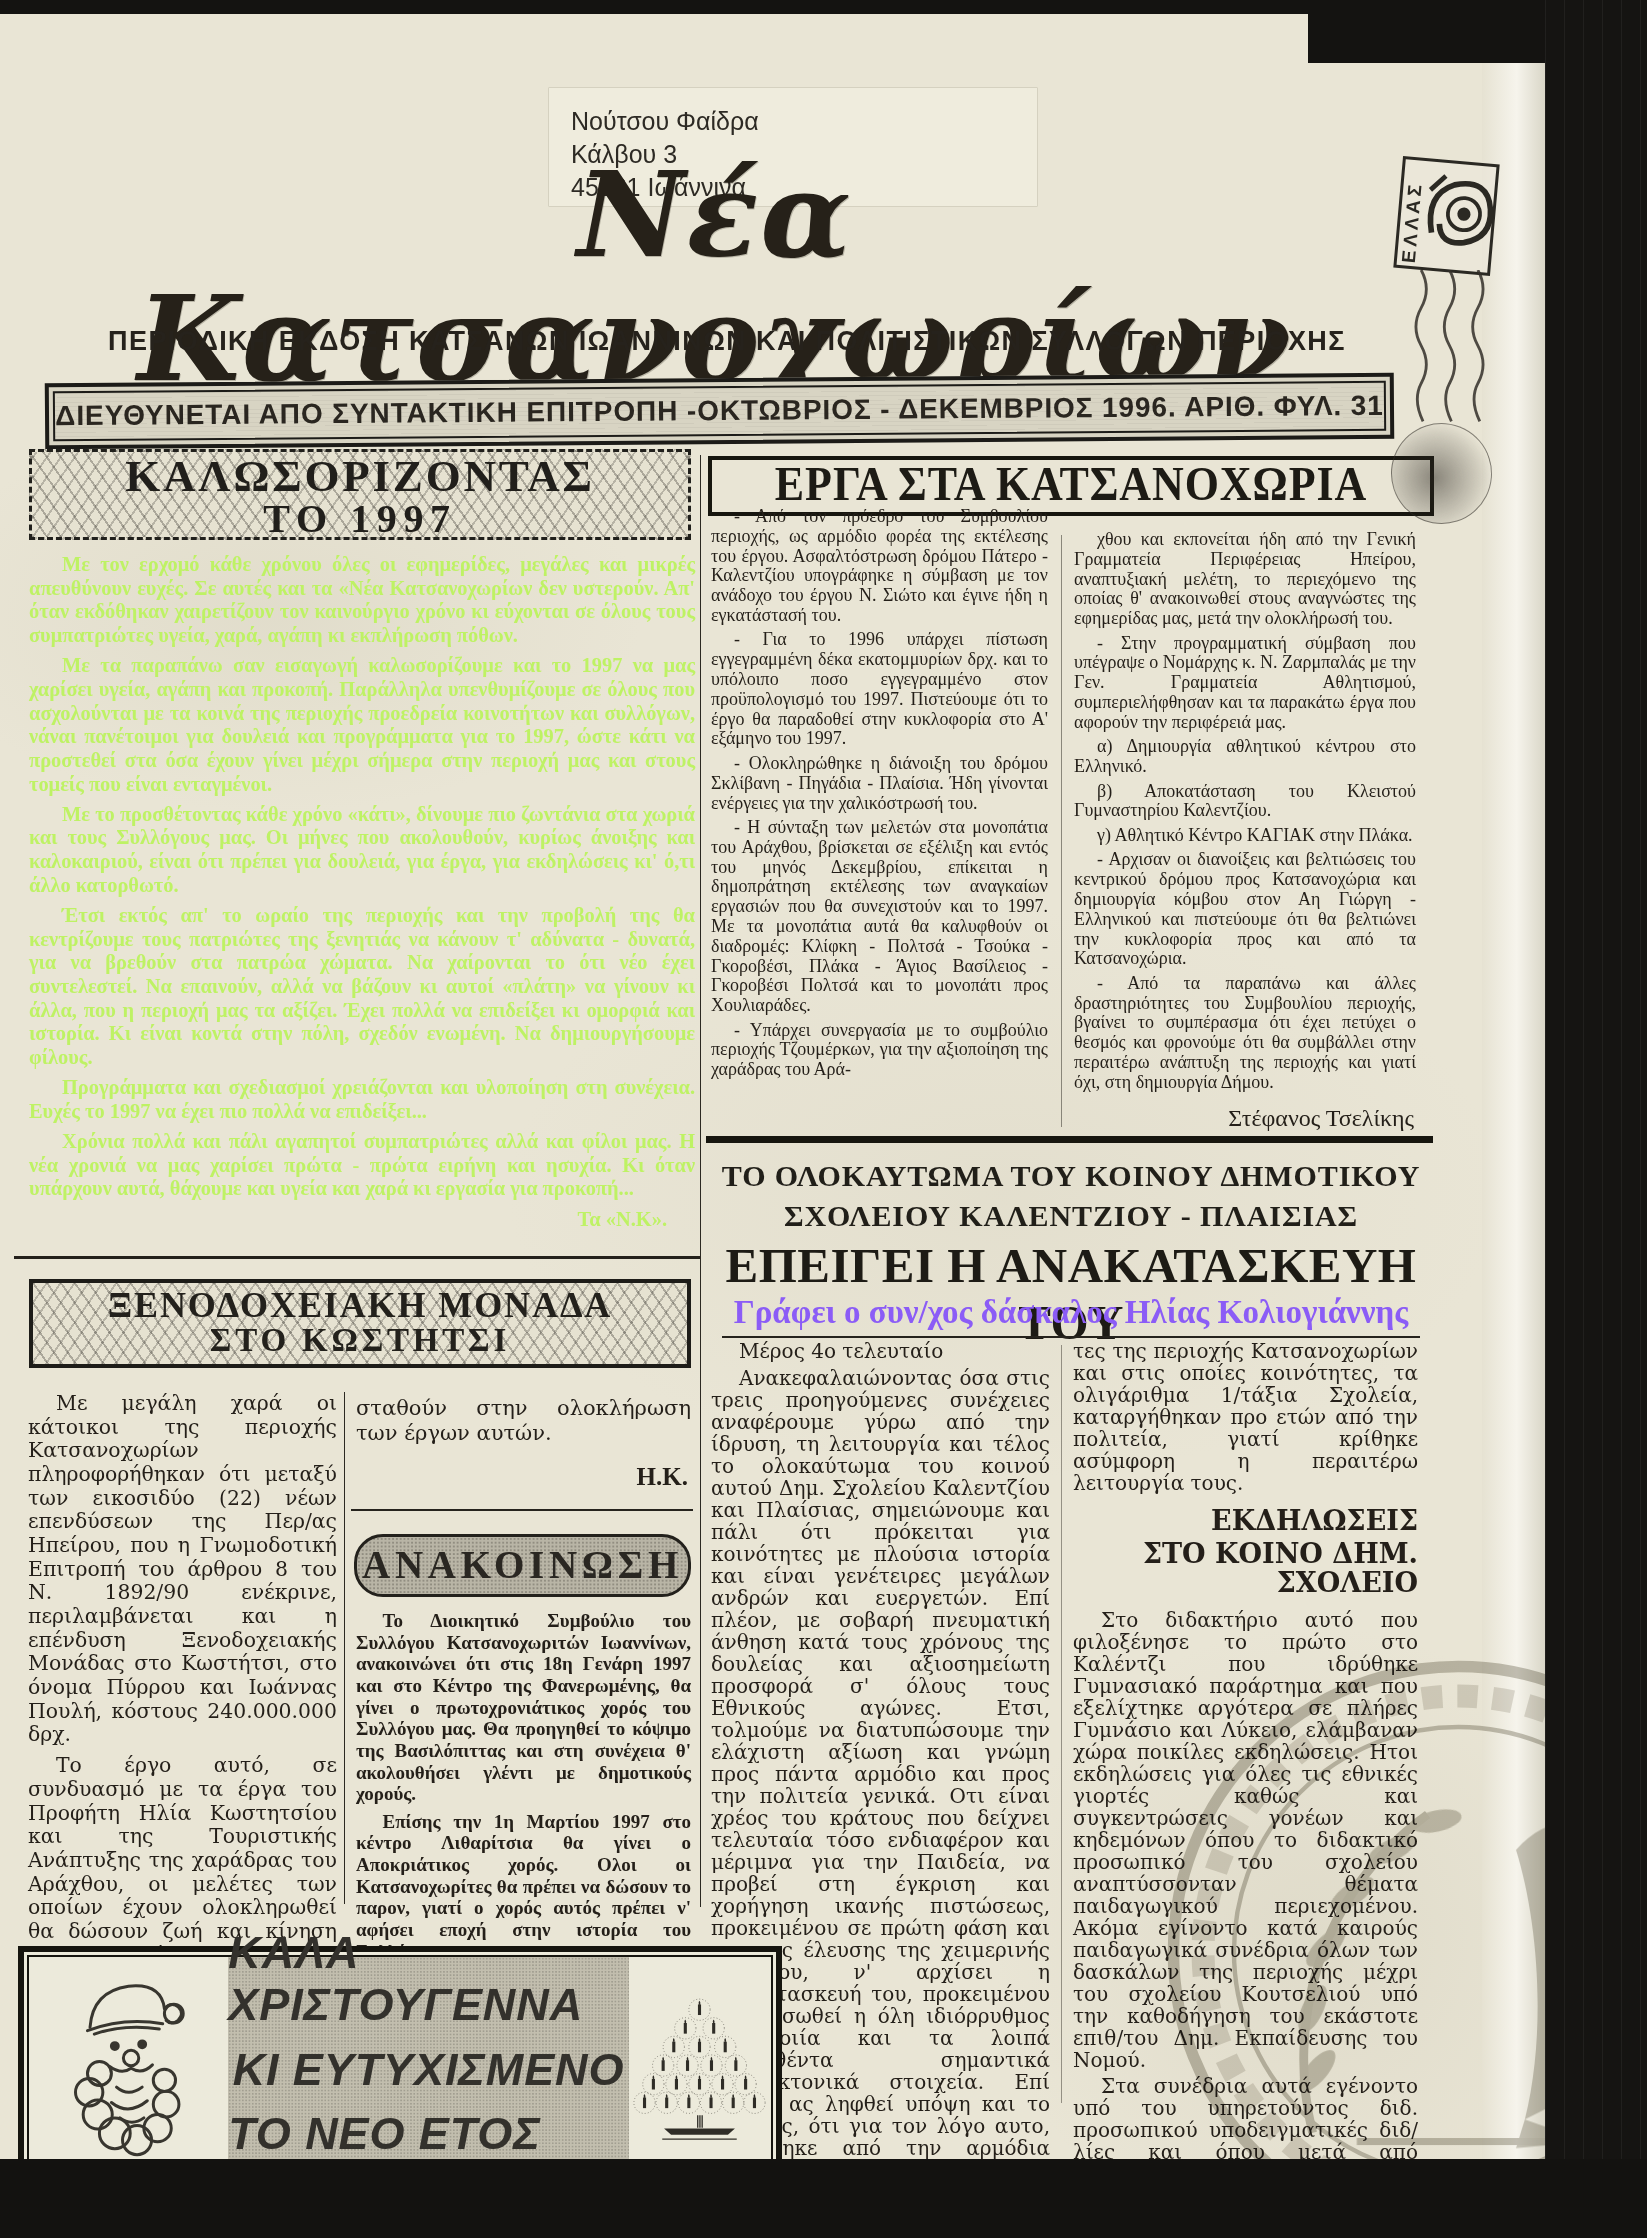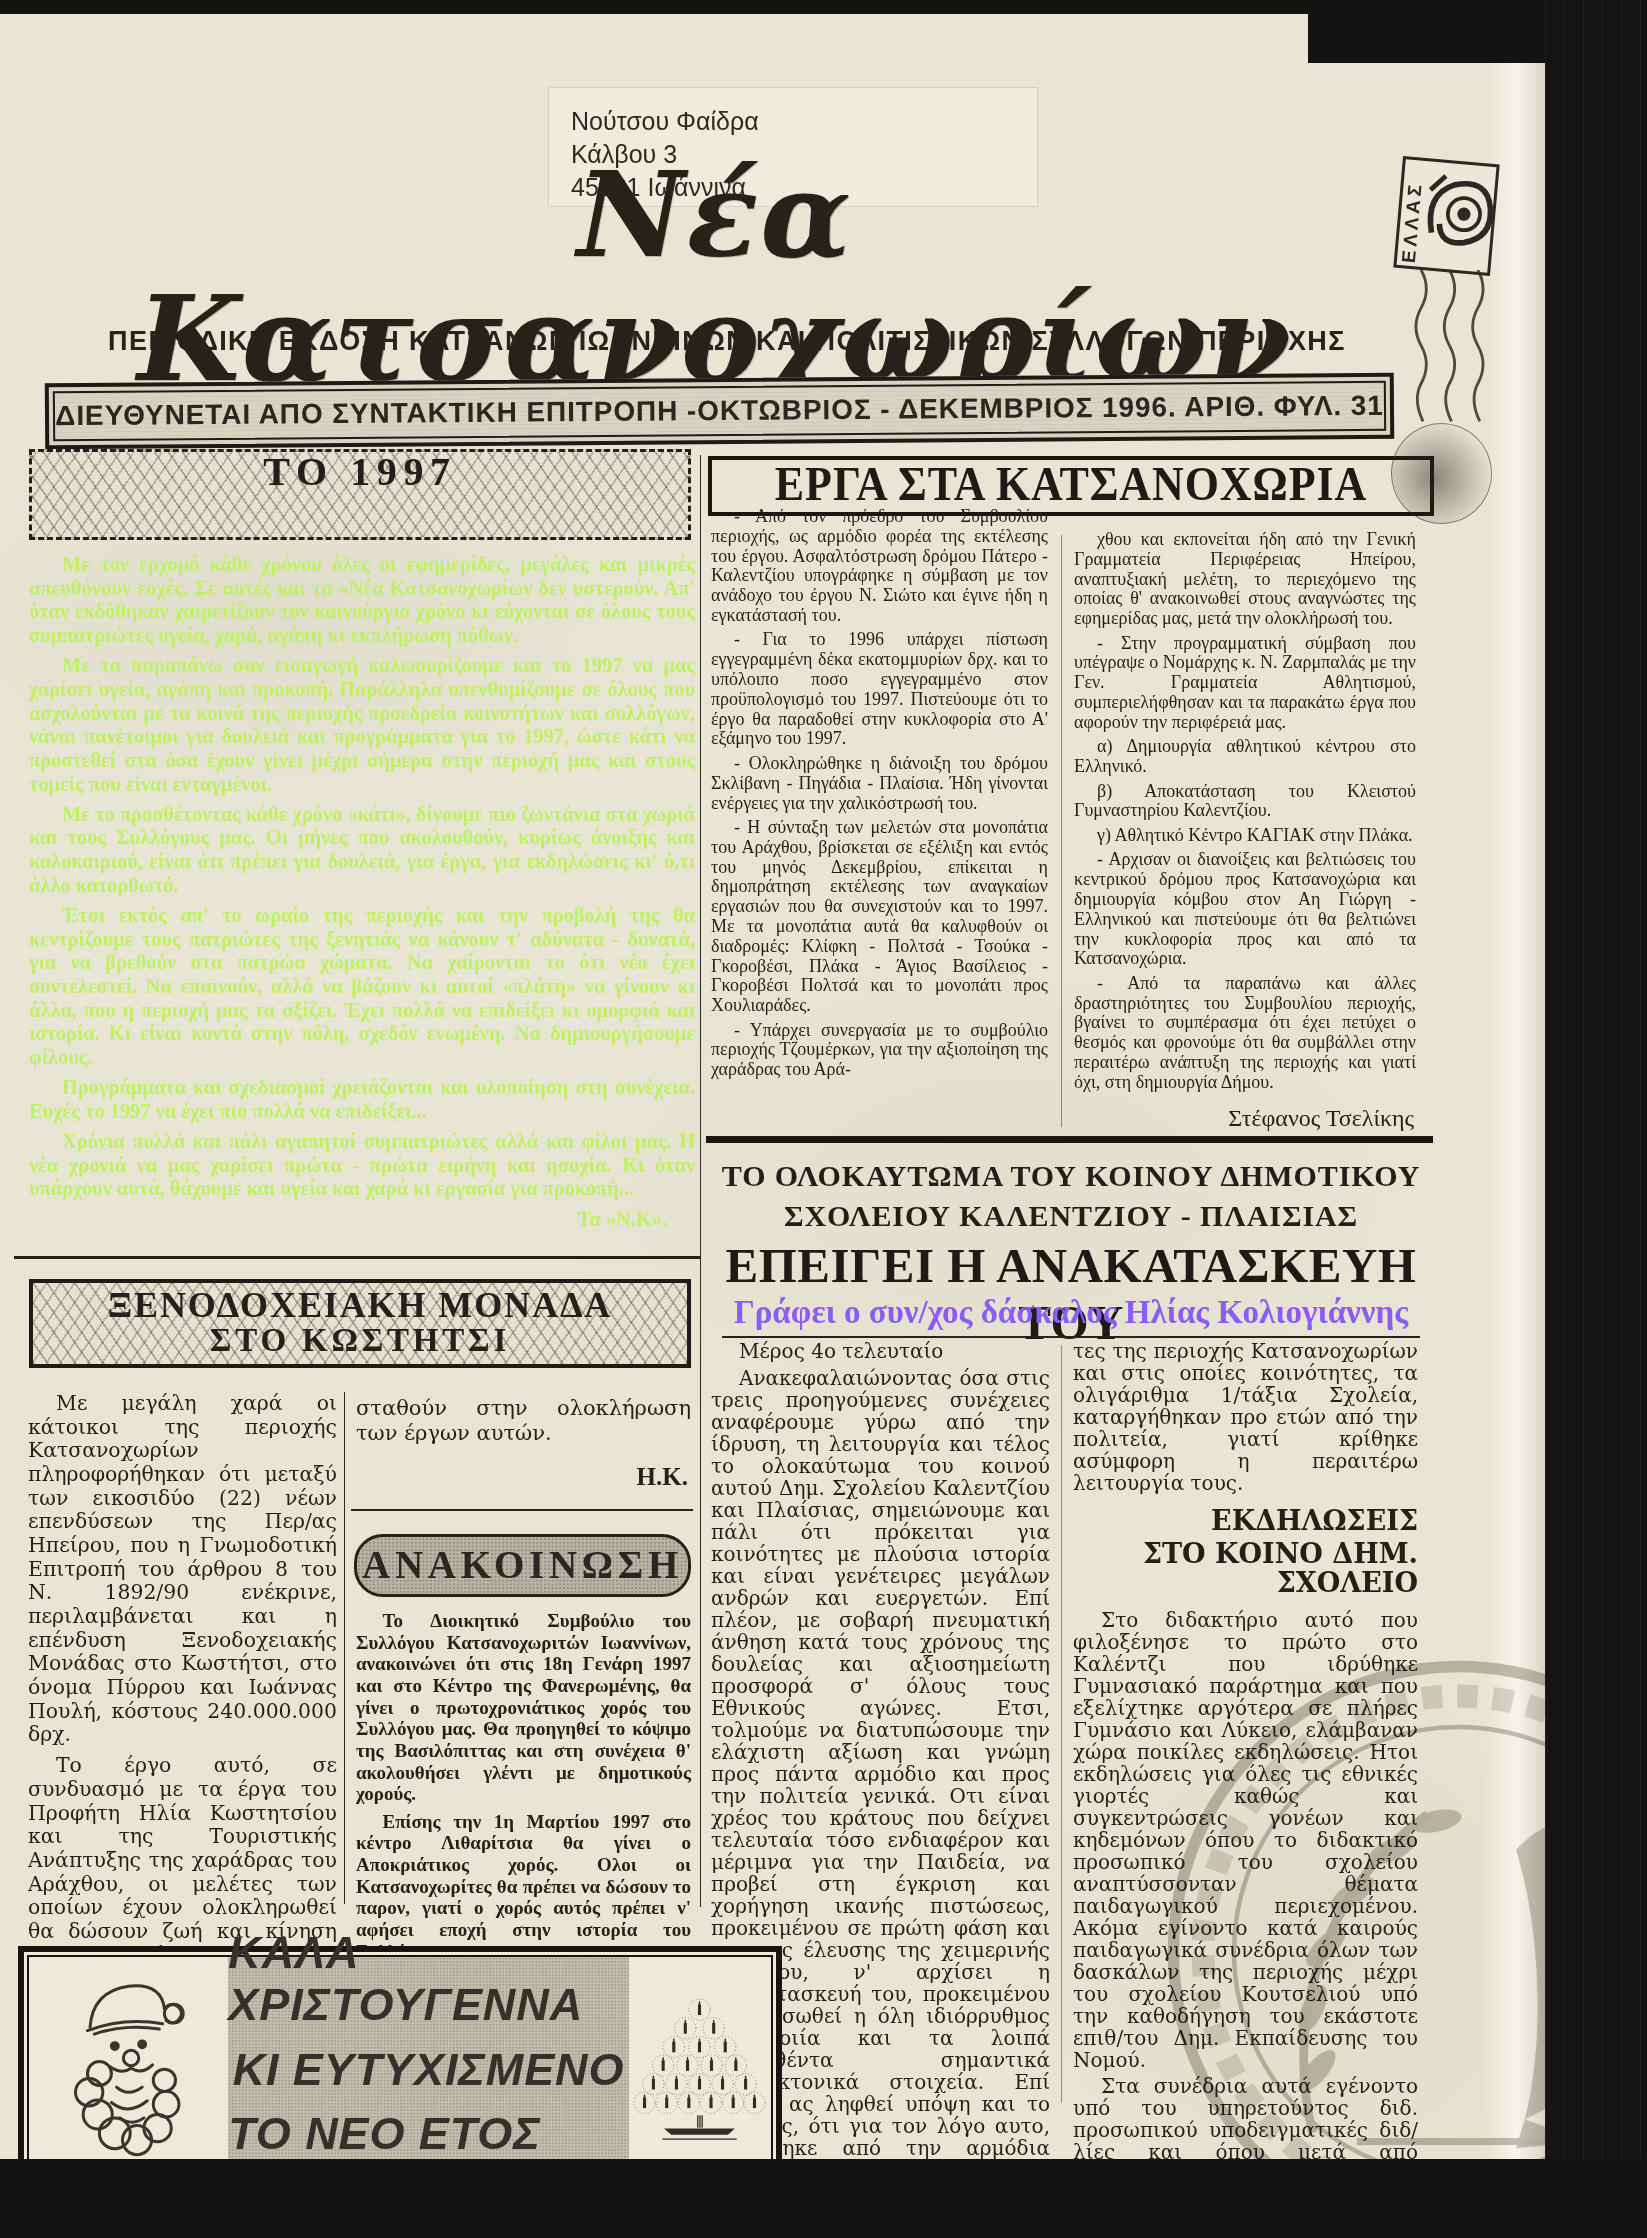--- a/index.html
+++ b/index.html
@@ -163,20 +163,21 @@
   <svg class="abs" width="95" height="156" viewBox="0 0 200 330" style="left:1402px;top:270px;z-index:8;opacity:.85;">
     <path d="M40,0 q22,40 0,80 q-22,40 0,80 q22,40 0,80 q-18,35 4,80" fill="none" stroke="#34302a" stroke-width="6"></path>
     <path d="M100,0 q22,40 0,80 q-22,40 0,80 q22,40 0,80 q-18,35 4,80" fill="none" stroke="#34302a" stroke-width="6"></path>
     <path d="M160,0 q22,40 0,80 q-22,40 0,80 q22,40 0,80 q-18,35 4,80" fill="none" stroke="#34302a" stroke-width="6"></path>
   </svg>
   <div class="abs postmark"></div>
 
   <div class="abs vline" style="left:700px;top:455px;height:1452px;"></div>
 
   <div class="abs welcomebox hatch">
+    <div class="t1">ΚΑΛΩΣΟΡΙΖΟΝΤΑΣ</div>
     <div class="t2">ΤΟ 1997</div>
   </div>
   <div class="abs welcome-body">
     <p>Με τον ερχομό κάθε χρόνου όλες οι εφημερίδες, μεγάλες και μικρές απευθύνουν ευχές. Σε αυτές και τα «Νέα Κατσανοχωρίων δεν υστερούν. Απ' όταν εκδόθηκαν χαιρετίζουν τον καινούργιο χρόνο κι εύχονται σε όλους τους συμπατριώτες υγεία, χαρά, αγάπη κι εκπλήρωση πόθων.</p>
     <p>Με τα παραπάνω σαν εισαγωγή καλωσορίζουμε και το 1997 να μας χαρίσει υγεία, αγάπη και προκοπή. Παράλληλα υπενθυμίζουμε σε όλους που ασχολούνται με τα κοινά της περιοχής προεδρεία κοινοτήτων και συλλόγων, νάναι πανέτοιμοι για δουλειά και προγράμματα για το 1997, ώστε κάτι να προστεθεί στα όσα έχουν γίνει μέχρι σήμερα στην περιοχή μας και στους τομείς που είναι ενταγμένοι.</p>
     <p>Με το προσθέτοντας κάθε χρόνο «κάτι», δίνουμε πιο ζωντάνια στα χωριά και τους Συλλόγους μας. Οι μήνες που ακολουθούν, κυρίως άνοιξης και καλοκαιριού, είναι ότι πρέπει για δουλειά, για έργα, για εκδηλώσεις κι' ό,τι άλλο κατορθωτό.</p>
     <p>Έτσι εκτός απ' το ωραίο της περιοχής και την προβολή της θα κεντρίζουμε τους πατριώτες της ξενητιάς να κάνουν τ' αδύνατα - δυνατά, για να βρεθούν στα πατρώα χώματα. Να χαίρονται το ότι νέο έχει συντελεστεί. Να επαινούν, αλλά να βάζουν κι αυτοί «πλάτη» να γίνουν κι άλλα, που η περιοχή μας τα αξίζει. Έχει πολλά να επιδείξει κι ομορφιά και ιστορία. Κι είναι κοντά στην πόλη, σχεδόν ενωμένη. Να δημιουργήσουμε φίλους.</p>
     <p>Προγράμματα και σχεδιασμοί χρειάζονται και υλοποίηση στη συνέχεια. Ευχές το 1997 να έχει πιο πολλά να επιδείξει...</p>
     <p>Χρόνια πολλά και πάλι αγαπητοί συμπατριώτες αλλά και φίλοι μας. Η νέα χρονιά να μας χαρίσει πρώτα - πρώτα ειρήνη και ησυχία. Κι όταν υπάρχουν αυτά, θάχουμε και υγεία και χαρά κι εργασία για προκοπή...</p>
     <p class="sig-right">Τα «Ν.Κ».</p>

